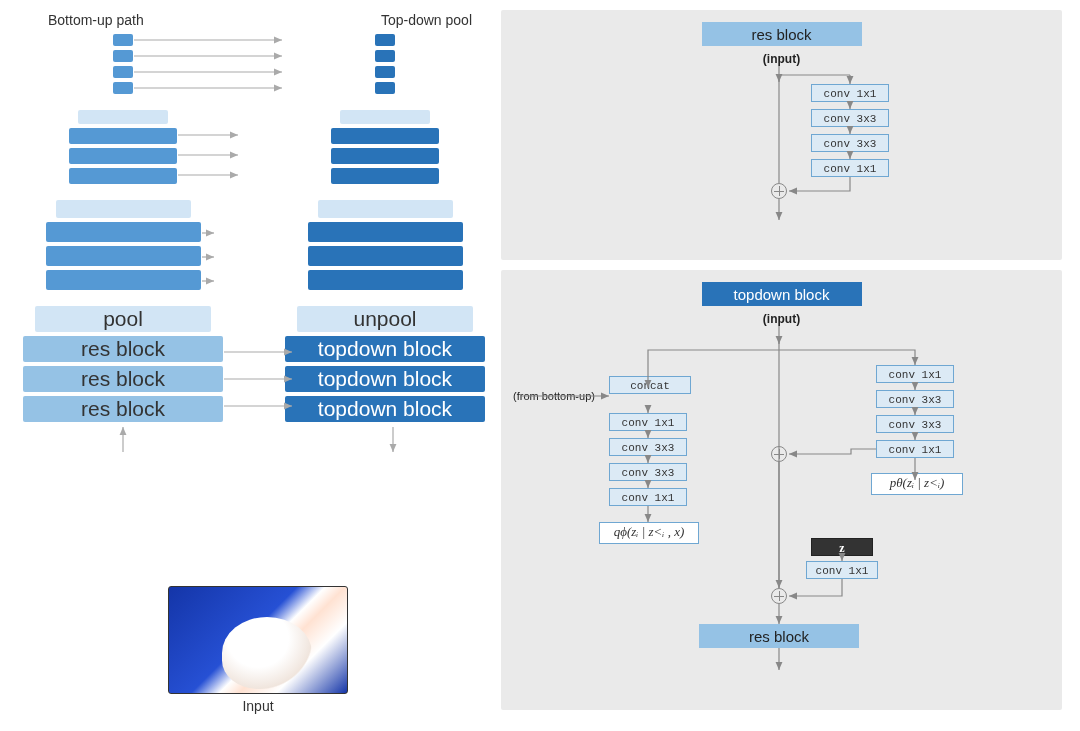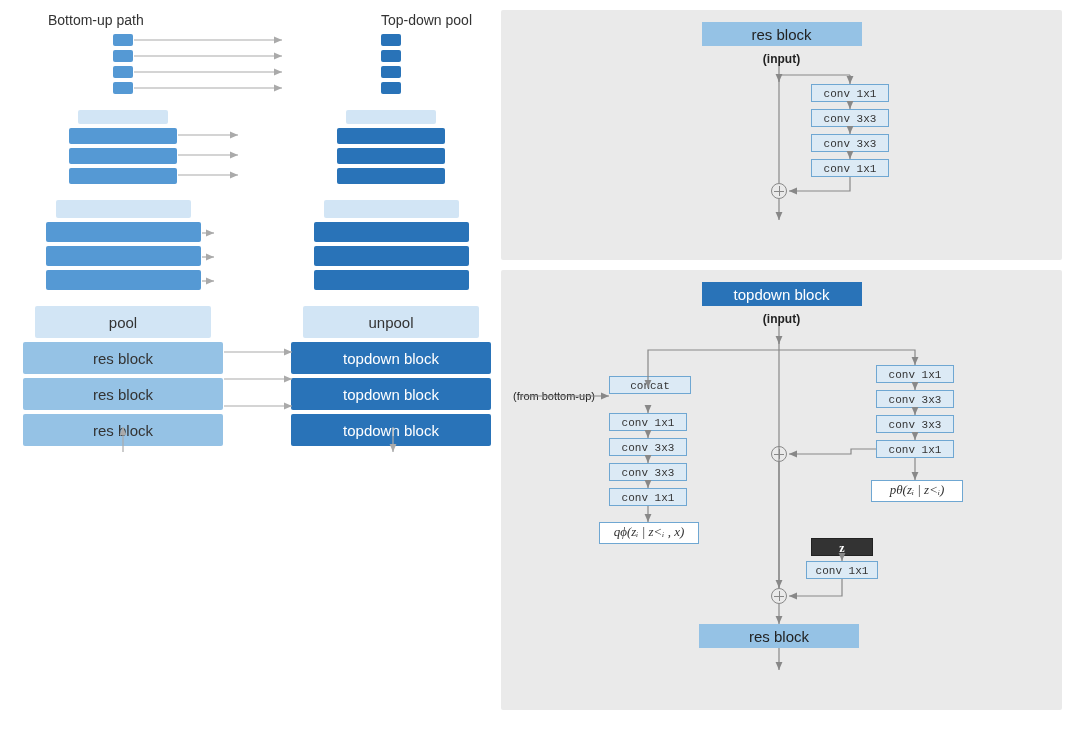--- a/index.html
+++ b/index.html
@@ -16,23 +16,23 @@
     padding: 10px 18px;
   }
   .left { width: 480px; position: relative; }
   .right { flex: 1; display: flex; flex-direction: column; gap: 10px; }
 
   
   .arch-header { display: flex; justify-content: space-between; font-size: 14px; color: #333; padding: 2px 26px 4px 30px; }
   .arch { position: relative; height: 548px; }
   .col { position: absolute; top: 0; display: flex; flex-direction: column; align-items: center; }
   .col.bu { left: 0; width: 210px; }
-  .col.td { right: 2px; width: 210px; align-items: center; }
+  .col.td { right: 8px; width: 210px; align-items: center; }
   .layer { margin: 2px 0; border-radius: 2px; height: 18px; }
-  .layer.labeled { height: 32px; display:flex; align-items:center; justify-content:center; font-size:15px; color:#333; }
+  .layer.labeled { height: 26px; display:flex; align-items:center; justify-content:center; font-size:21px; color:#333; }
   .layer.labeled.dark { color:#fff; }
   .c1 { background:#d2e5f5; } 
   .c2 { background:#95c2e5; }
   .c3 { background:#5599d4; }
   .c4 { background:#2973b8; } 
   .gap { height: 12px; }
 
   svg.arrows { position:absolute; top:0; left:0; width:100%; height:100%; pointer-events:none; }
   svg.arrows line, svg.arrows path { stroke:#aaa; stroke-width:1.2; fill:none; marker-end:url(#arrowhead); }
 
@@ -154,20 +154,24 @@
         <line x1="206" y1="347" x2="274" y2="347"></line>
         <line x1="206" y1="374" x2="274" y2="374"></line>
 
         <line x1="105" y1="420" x2="105" y2="395"></line>
 
         <line x1="375" y1="395" x2="375" y2="420"></line>
       </svg>
     </div>
 
     <div class="img-row">
+      <div>
+        <div class="kitten"></div>
+        <div class="cap">Input</div>
+      </div>
     </div>
   </div>
 
   <div class="right">
 
     <div class="panel resblk">
       <div class="phdr light">res block</div>
       <div class="plabel">(input)</div>
 
       <div class="box" style="left:310px;top:74px;width:78px">conv 1x1</div>
@@ -202,21 +206,21 @@
       <div class="box" style="left:108px;top:143px;width:78px">conv 1x1</div>
       <div class="box" style="left:108px;top:168px;width:78px">conv 3x3</div>
       <div class="box" style="left:108px;top:193px;width:78px">conv 3x3</div>
       <div class="box" style="left:108px;top:218px;width:78px">conv 1x1</div>
       <div class="box wht" style="left:98px;top:252px;width:100px;height:22px;font-family:serif;font-style:italic;font-size:13px">qϕ(zᵢ | z&lt;ᵢ , x)</div>
 
       <div class="box" style="left:375px;top:95px;width:78px">conv 1x1</div>
       <div class="box" style="left:375px;top:120px;width:78px">conv 3x3</div>
       <div class="box" style="left:375px;top:145px;width:78px">conv 3x3</div>
       <div class="box" style="left:375px;top:170px;width:78px">conv 1x1</div>
-      <div class="box wht" style="left:370px;top:210px;width:92px;height:22px;font-family:serif;font-style:italic;font-size:13px">pθ(zᵢ | z&lt;ᵢ)</div>
+      <div class="box wht" style="left:370px;top:203px;width:92px;height:22px;font-family:serif;font-style:italic;font-size:13px">pθ(zᵢ | z&lt;ᵢ)</div>
 
       <div class="box blk" style="left:310px;top:268px;width:62px;height:18px;font-family:serif;font-style:normal;font-size:12px">z</div>
       <div class="box" style="left:305px;top:291px;width:72px">conv 1x1</div>
 
       <div class="plus" style="left:270px;top:176px"></div>
       <div class="plus" style="left:270px;top:318px"></div>
 
       <div class="phdr light" style="position:absolute;left:198px;top:354px;margin:0;width:160px">res block</div>
 
       <svg class="panelarw">

